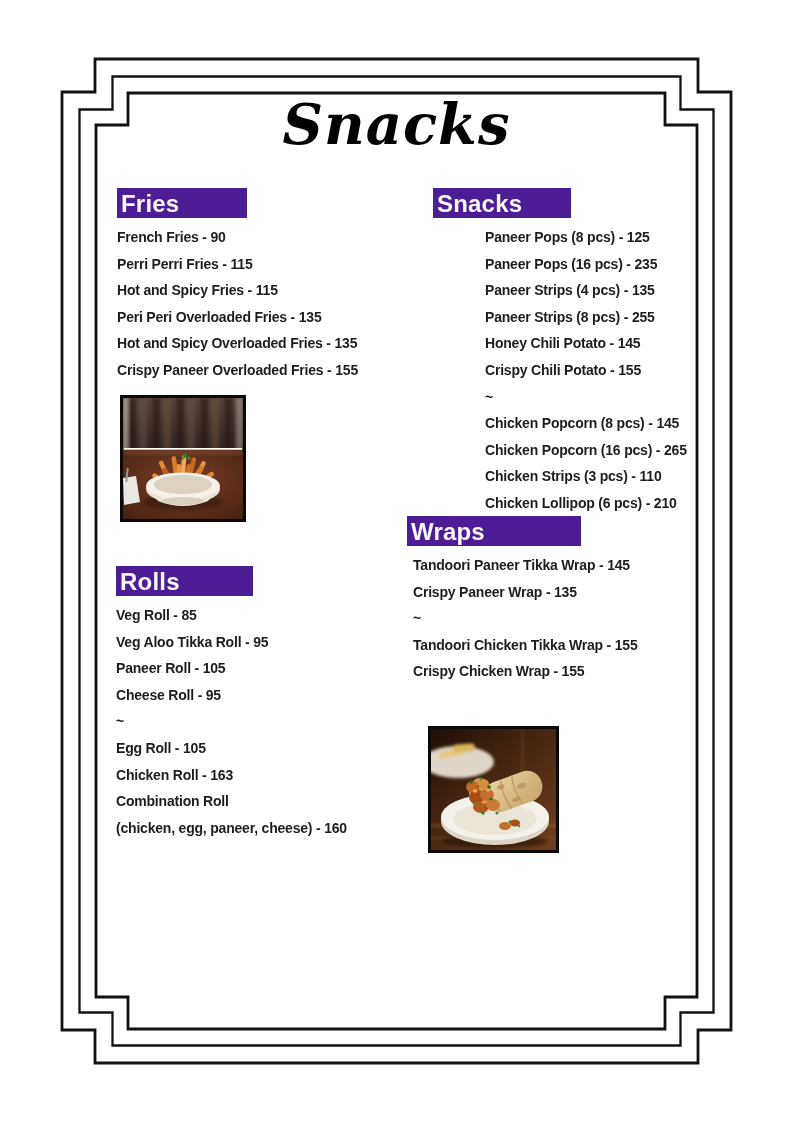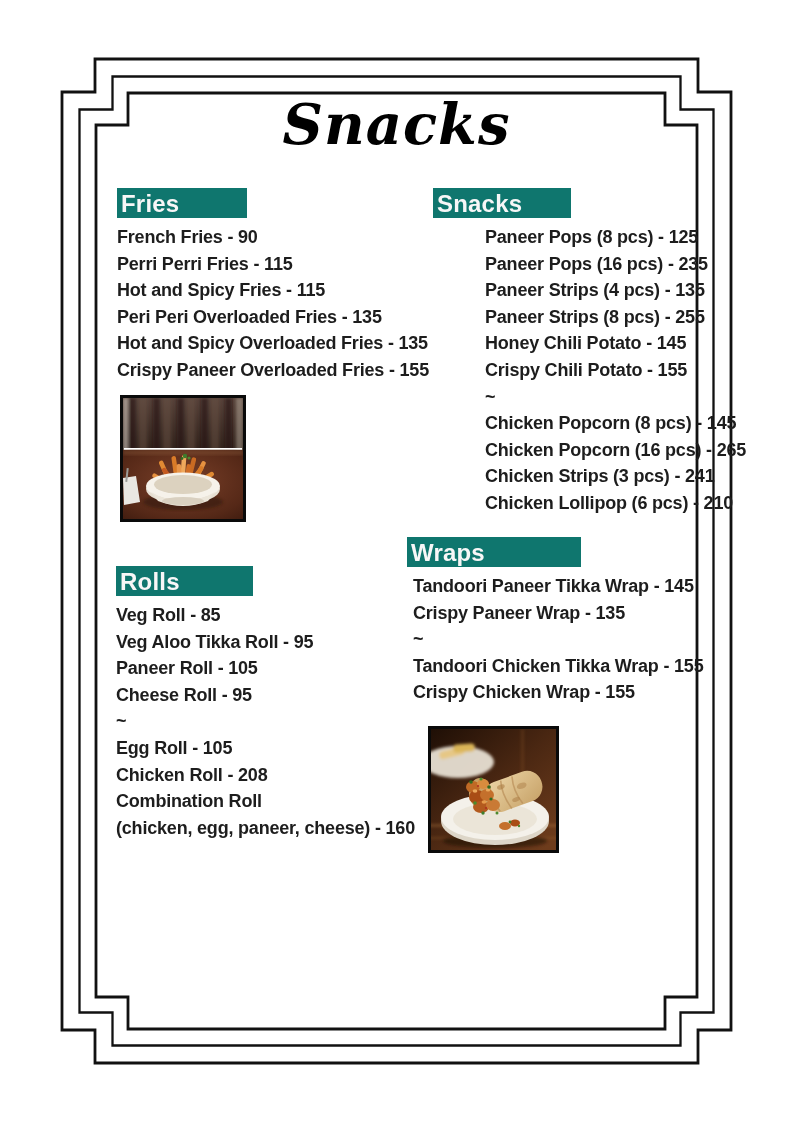--- a/index.html
+++ b/index.html
@@ -17,42 +17,42 @@
     position:absolute; top:96px; left:0; width:100%;
     margin:0; text-align:center;
     font-family:"DejaVu Serif", serif;
     font-style:italic; font-weight:bold;
     font-size:56px; line-height:1; color:#000;
     letter-spacing:1px;
   }
 
   .sec { position:absolute; }
   .bar {
-    background:#0f766e; color:#f7f7f7;
+    background:#4c1d95; color:#f7f7f7;
     font-weight:bold; font-size:24px;
     height:30px; line-height:31px;
     padding:0 0 0 4px; box-sizing:border-box;
     letter-spacing:0.2px;
   }
   .items {
     margin-top:6px;
-    font-weight:bold; font-size:18px;
+    font-weight:bold; font-size:14px;
     line-height:26.6px; color:#1d1d1d;
     letter-spacing:-0.2px;
   }
   .menu-item { white-space:nowrap; }
 
   #sec-fries  { left:117px; top:188px; }
   #sec-fries  .bar { width:130px; }
   #sec-snacks { left:433px; top:188px; }
   #sec-snacks .bar { width:138px; }
   #sec-snacks .items { padding-left:7px;margin-left:45px; }
   #sec-rolls  { left:116px; top:566px; }
   #sec-rolls  .bar { width:137px; }
-  #sec-wraps  { left:407px; top:537px; }
+  #sec-wraps  { left:407px; top:516px; }
   #sec-wraps  .bar { width:174px; }
   #sec-wraps  .items { padding-left:6px; }
 
   .photo {
     position:absolute; margin:0;
     border:3px solid #0a0a0a;
     background:#333; line-height:0;
   }
   #photo-fries { left:120px; top:395px; width:120px; height:121px; }
   #photo-wrap  { left:428px; top:726px; width:125px; height:121px; }
@@ -94,37 +94,37 @@
     <div class="items">
         <div class="menu-item">Paneer Pops (8 pcs) - 125</div>
         <div class="menu-item">Paneer Pops (16 pcs) - 235</div>
         <div class="menu-item">Paneer Strips (4 pcs) - 135</div>
         <div class="menu-item">Paneer Strips (8 pcs) - 255</div>
         <div class="menu-item">Honey Chili Potato - 145</div>
         <div class="menu-item">Crispy Chili Potato - 155</div>
         <div class="menu-item">~</div>
         <div class="menu-item">Chicken Popcorn (8 pcs) - 145</div>
         <div class="menu-item">Chicken Popcorn (16 pcs) - 265</div>
-        <div class="menu-item">Chicken Strips (3 pcs) - 241</div>
+        <div class="menu-item">Chicken Strips (3 pcs) - 110</div>
         <div class="menu-item">Chicken Lollipop (6 pcs) - 210</div>
       </div>
   </section>
 
   <section class="sec" id="sec-rolls">
     <div class="bar">
       <span>Rolls</span>
     </div>
     <div class="items">
         <div class="menu-item">Veg Roll - 85</div>
         <div class="menu-item">Veg Aloo Tikka Roll - 95</div>
         <div class="menu-item">Paneer Roll - 105</div>
         <div class="menu-item">Cheese Roll - 95</div>
         <div class="menu-item">~</div>
         <div class="menu-item">Egg Roll - 105</div>
-        <div class="menu-item">Chicken Roll - 208</div>
+        <div class="menu-item">Chicken Roll - 163</div>
         <div class="menu-item">Combination Roll</div>
         <div class="menu-item">(chicken, egg, paneer, cheese) - 160</div>
       </div>
   </section>
 
   <section class="sec" id="sec-wraps">
     <div class="bar">
       <span>Wraps</span>
     </div>
     <div class="items">

